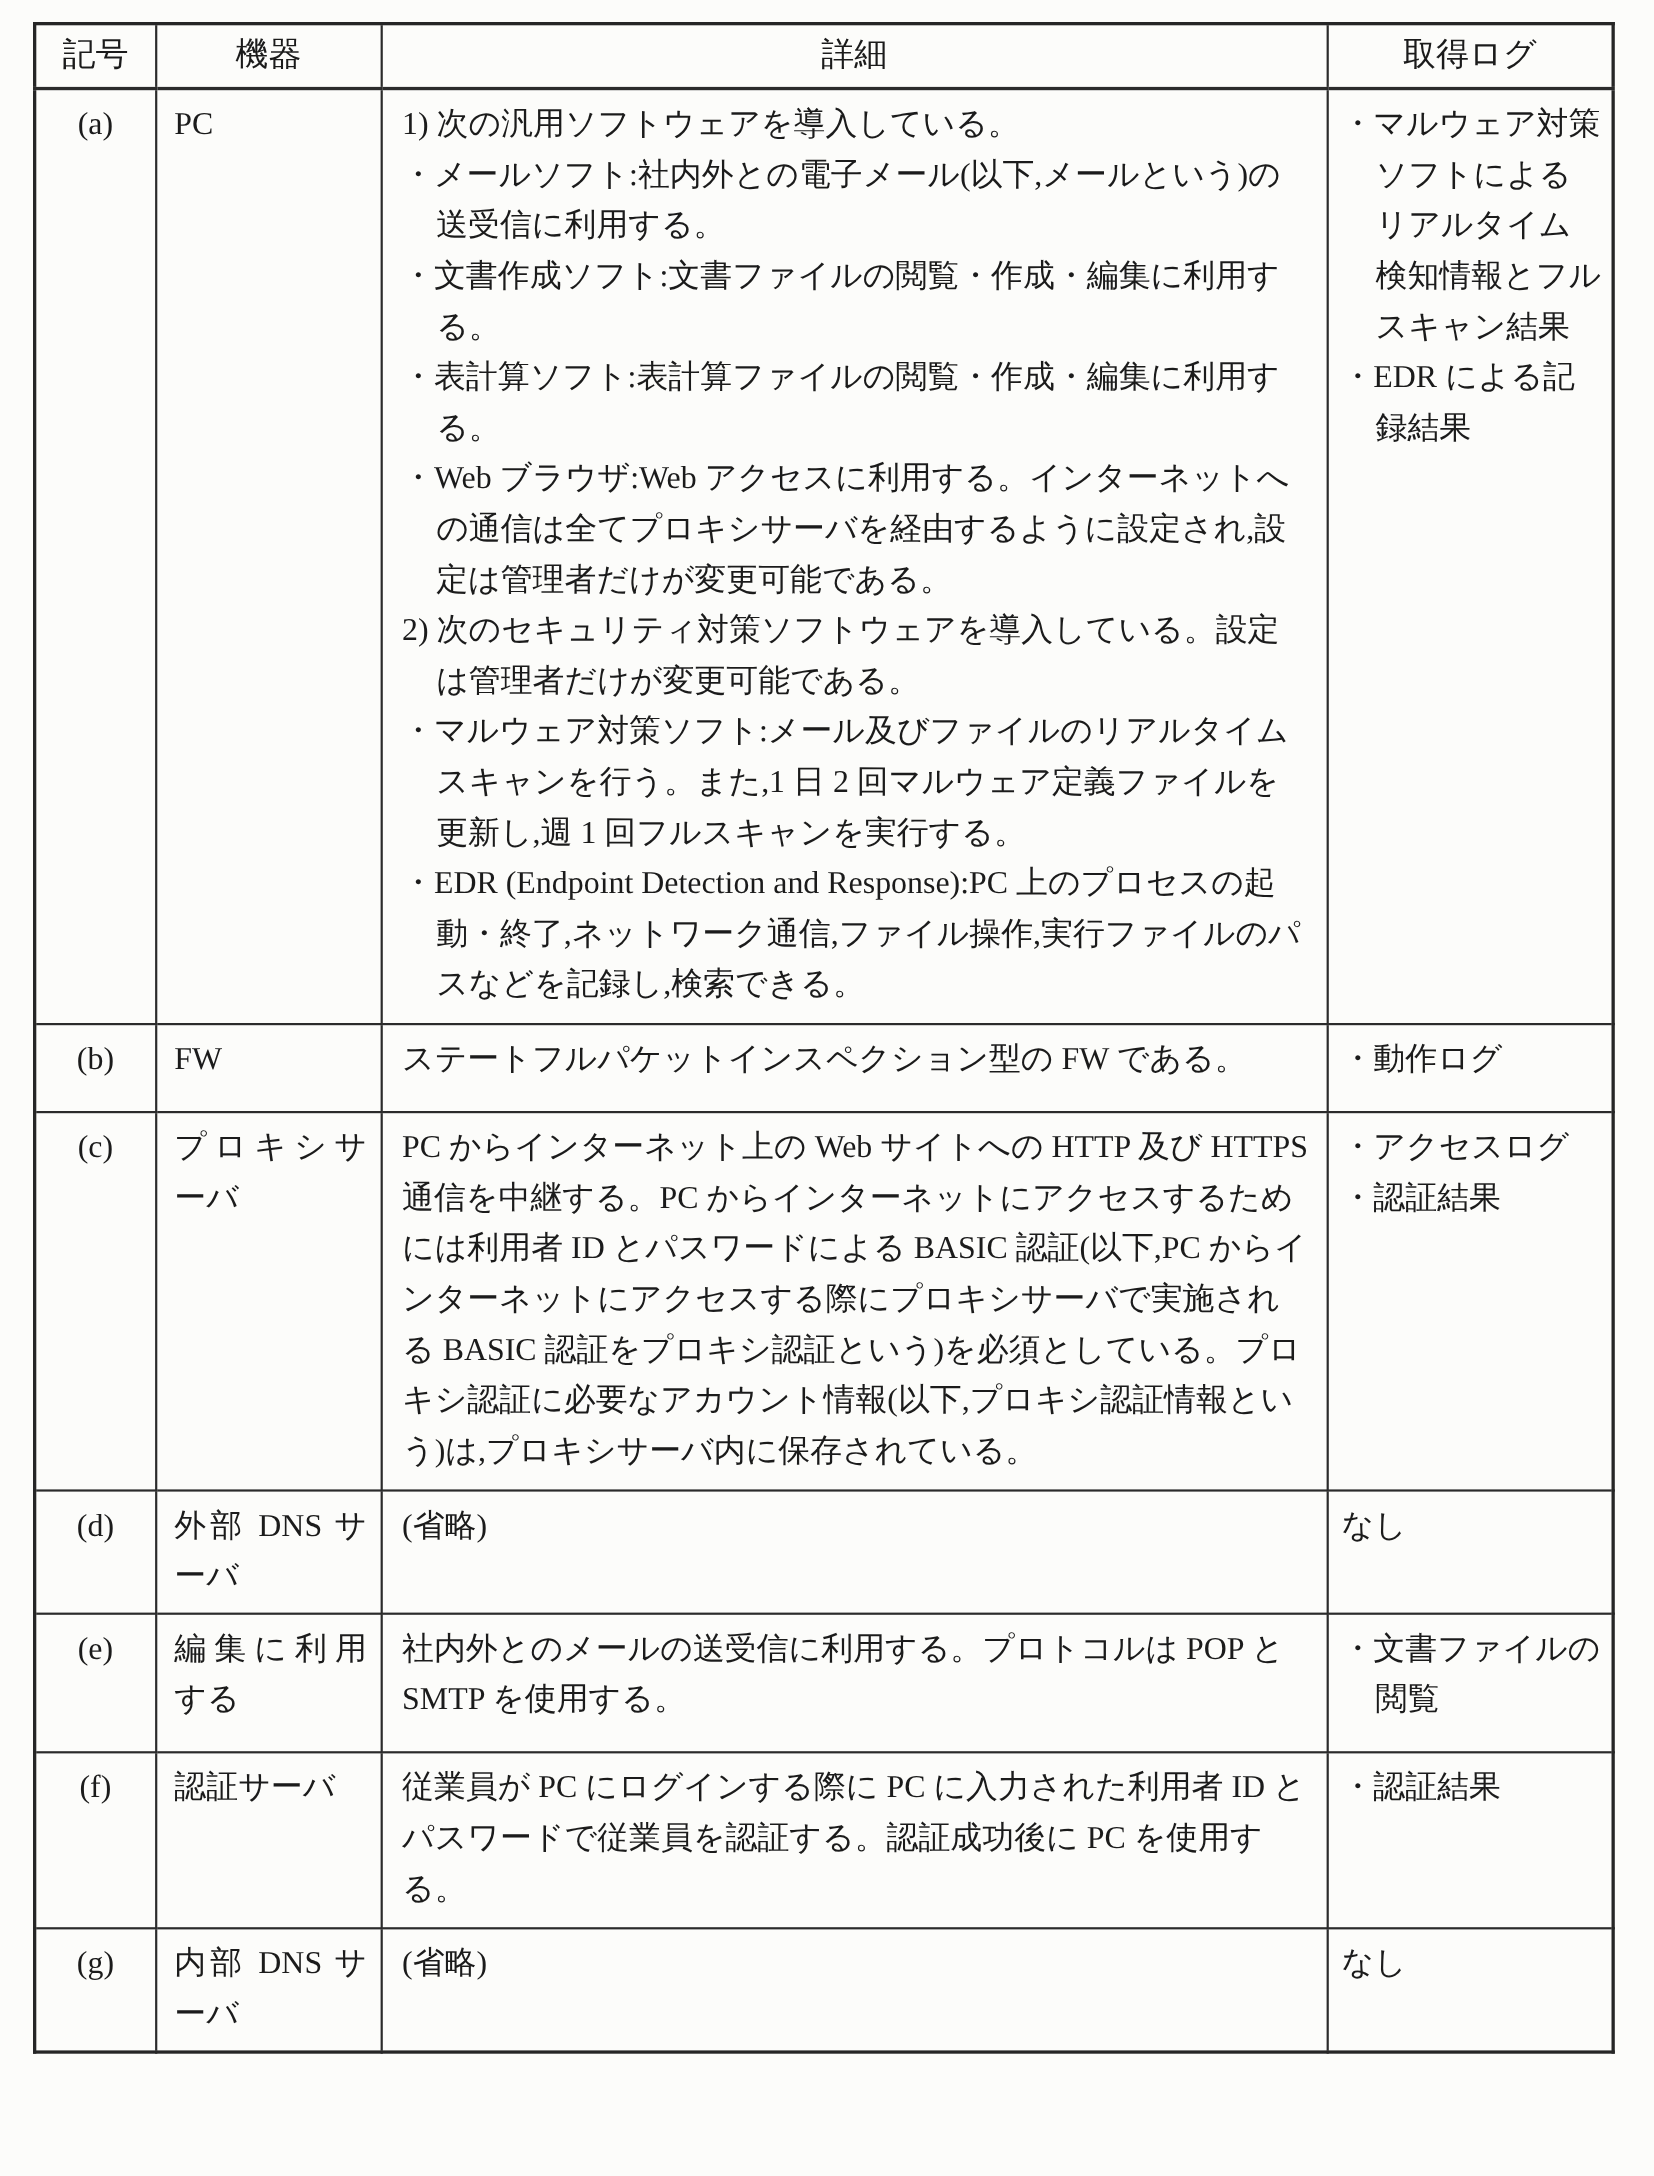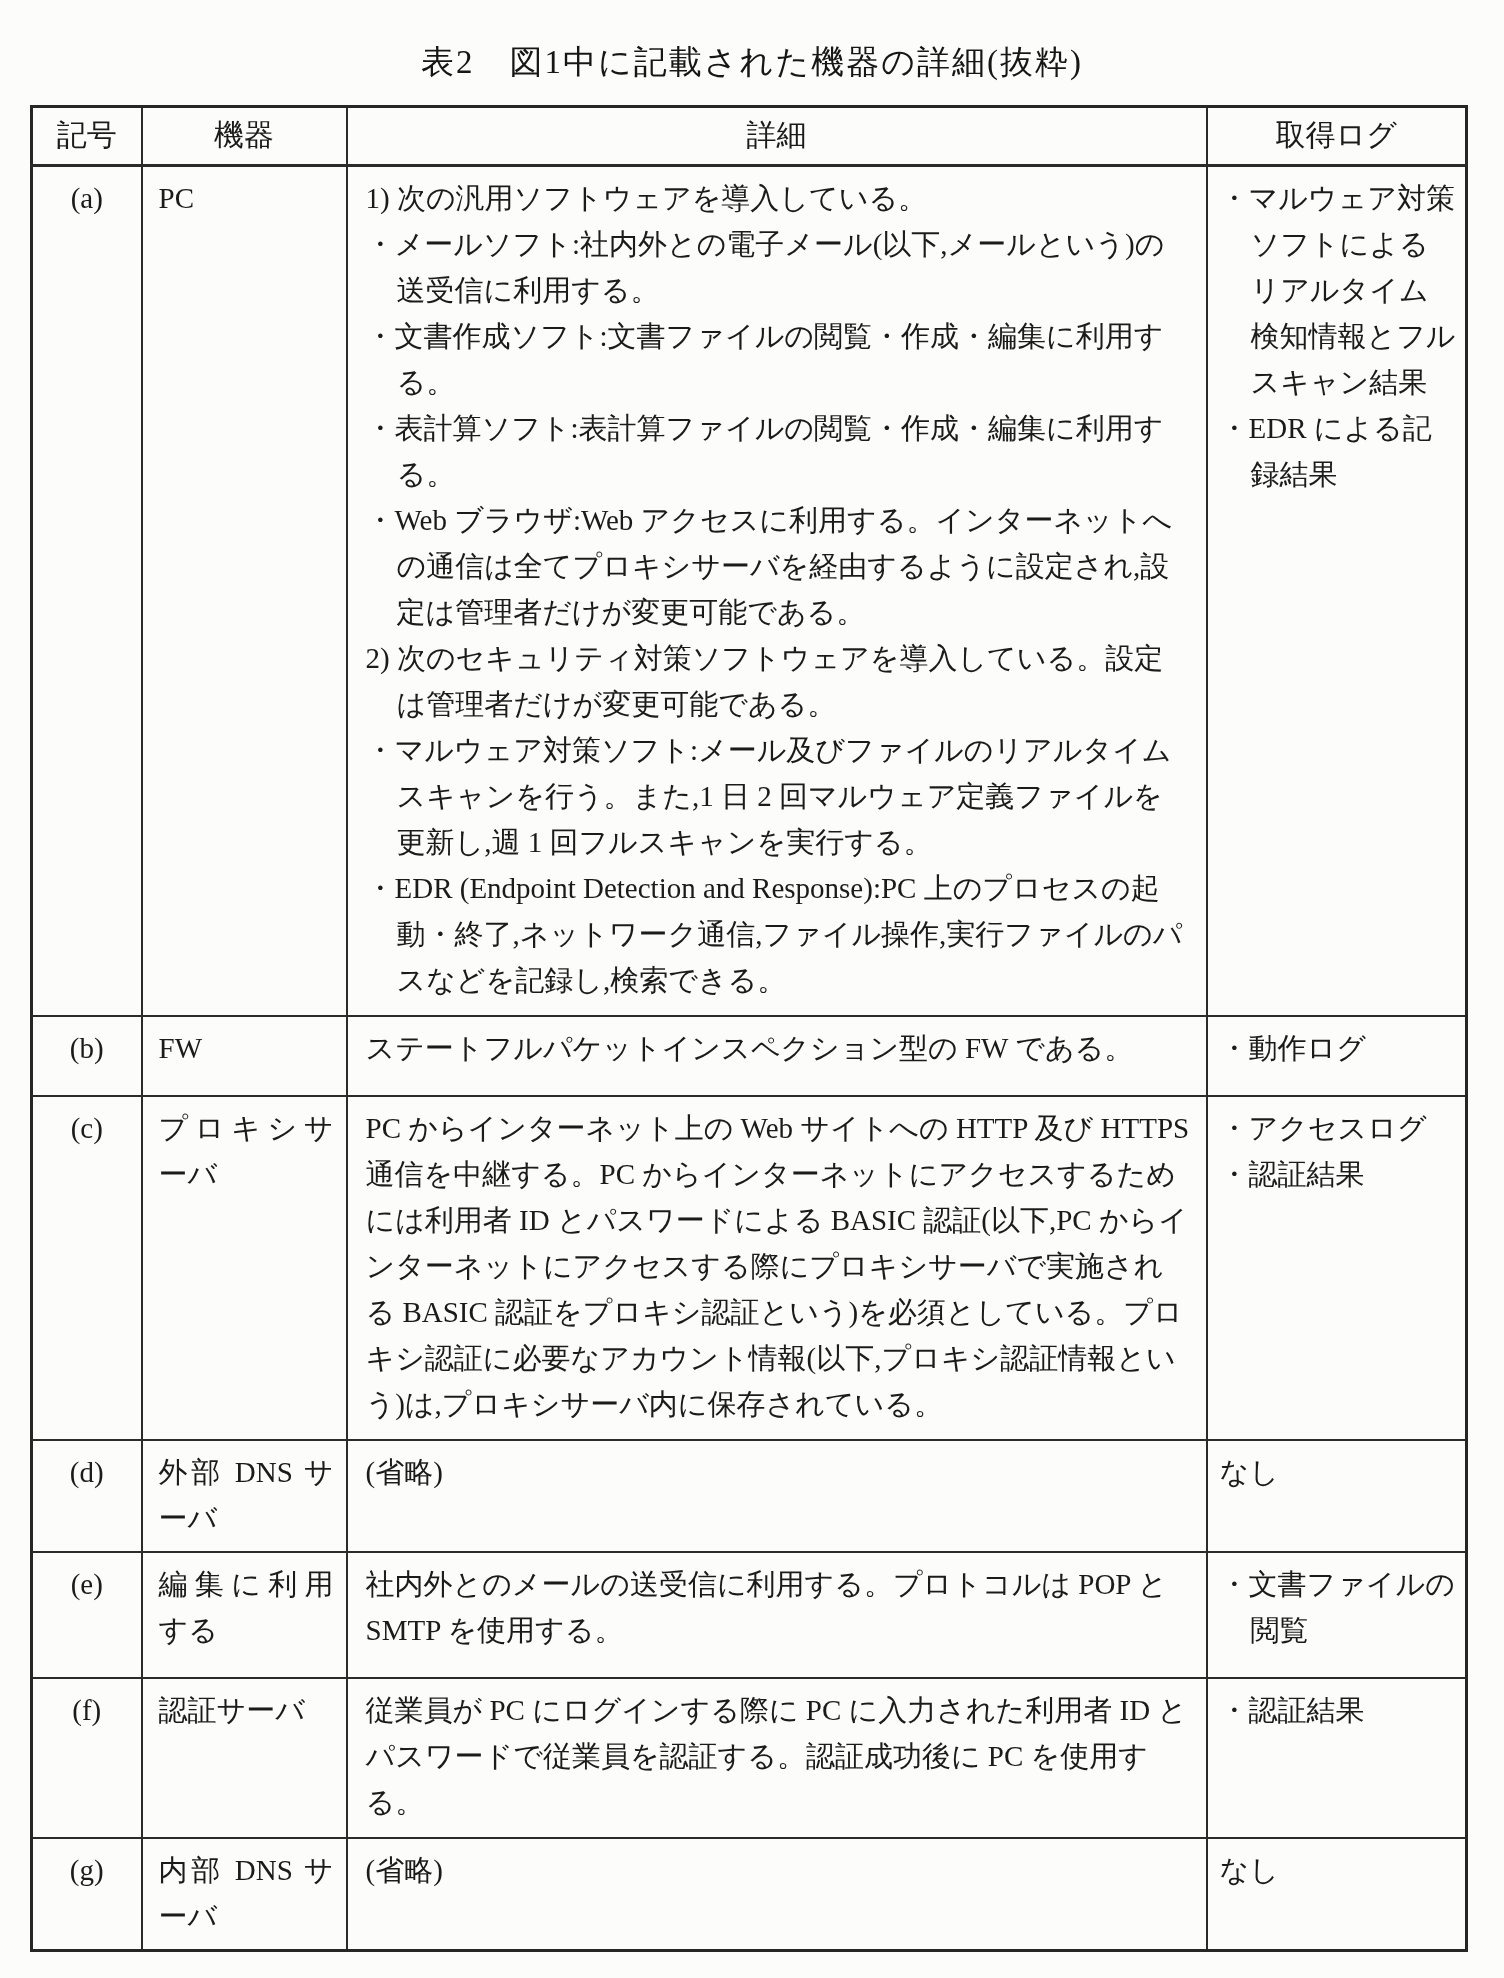--- a/index.html
+++ b/index.html
@@ -57,21 +57,20 @@
     padding-left: 31px;
     text-indent: -31px;
   }
   .detail-item, .log-item { margin: 0; }
 </style>
 </head>
 <body>
 
 <div class="page">
 
-  <div class="doc-title">表2　図1中に記載された機器の詳細(抜粋)</div>
 
   <table class="device-table">
     <colgroup>
       <col class="col-sym">
       <col class="col-dev">
       <col class="col-det">
       <col class="col-log">
     </colgroup>
     <thead>
       <tr>

